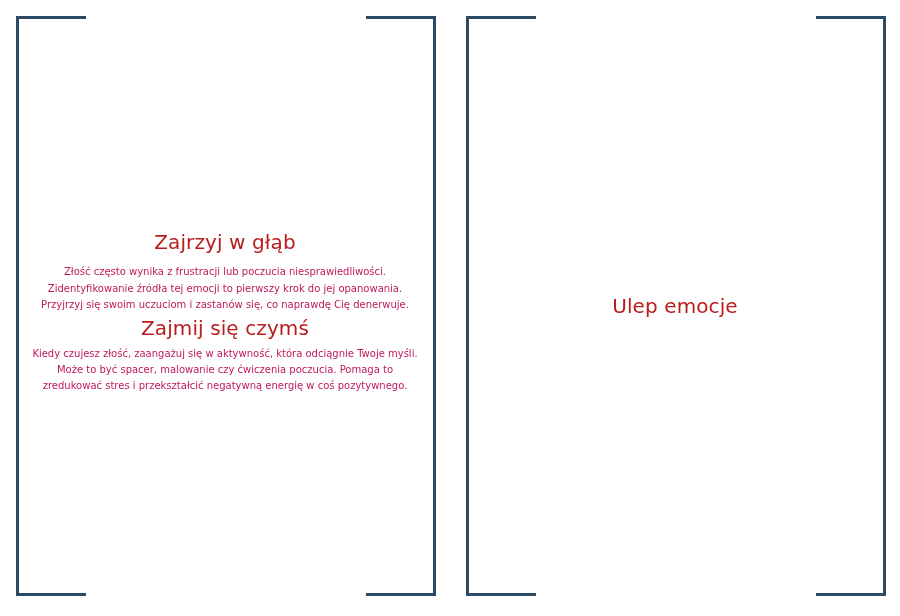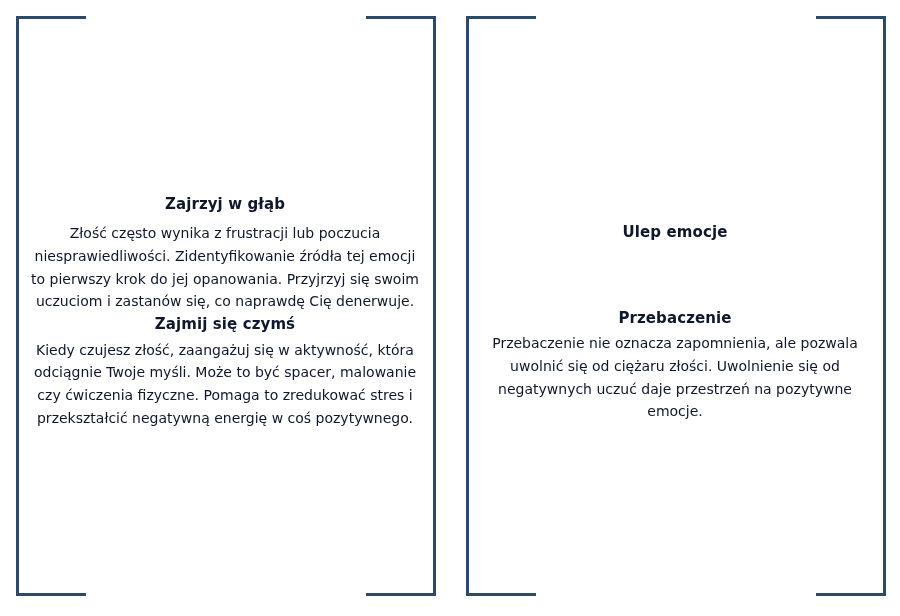--- a/index.html
+++ b/index.html
@@ -85,32 +85,32 @@
     text-align: center;
   }
   .card.left .content  { padding-top: 6px; }
   .card.right .content { padding-top: 20px; margin-top: 8px; }
 
   .section { margin: 0; }
   .card.left  .section + .section { }
   .card.right .section + .section { margin-top: 30px; }
 
   .heading {
-    font-size: 15px;
-    font-weight: bold;
-    color: #0f172a;
+    font-size: 20px;
+    font-weight: normal;
+    color: #b91c1c;
     line-height: 1.5;
     margin: 0 0 3px 0;
     letter-spacing: 0.1px;
   }
   .card.left .section:first-child .heading { margin-bottom: 7px; }
 
   .body {
-    font-size: 14px;
-    color: #0f172a;
+    font-size: 10px;
+    color: #be185d;
     line-height: 1.62;
     margin: 0;
     padding: 0 6px;
   }
 </style>
 </head>
 <body>
 
 <div class="stage">
 
@@ -127,21 +127,21 @@
       <div class="seg bl"></div>
       <div class="seg br"></div>
     </div>
     <div class="content">
       <div class="section">
         <div class="heading">Zajrzyj w głąb</div>
         <div class="body">Złość często wynika z frustracji lub poczucia niesprawiedliwości. Zidentyfikowanie źródła tej emocji to pierwszy krok do jej opanowania. Przyjrzyj się swoim uczuciom i zastanów się, co naprawdę Cię denerwuje.</div>
       </div>
       <div class="section">
         <div class="heading">Zajmij się czymś</div>
-        <div class="body">Kiedy czujesz złość, zaangażuj się w aktywność, która odciągnie Twoje myśli. Może to być spacer, malowanie czy ćwiczenia fizyczne. Pomaga to zredukować stres i przekształcić negatywną energię w coś pozytywnego.</div>
+        <div class="body">Kiedy czujesz złość, zaangażuj się w aktywność, która odciągnie Twoje myśli. Może to być spacer, malowanie czy ćwiczenia poczucia. Pomaga to zredukować stres i przekształcić negatywną energię w coś pozytywnego.</div>
       </div>
       <div class="section">
       </div>
     </div>
   </div>
 
   <div class="card right">
     <div class="frame">
       <div class="side l"></div>
       <div class="side r"></div>
@@ -149,20 +149,16 @@
       <div class="seg tr"></div>
       <div class="seg bl"></div>
       <div class="seg br"></div>
     </div>
     <div class="content">
       <div class="section">
         <div class="heading">Ulep emocje</div>
       </div>
       <div class="section">
       </div>
-      <div class="section">
-        <div class="heading">Przebaczenie</div>
-        <div class="body">Przebaczenie nie oznacza zapomnienia, ale pozwala uwolnić się od ciężaru złości. Uwolnienie się od negatywnych uczuć daje przestrzeń na pozytywne emocje.</div>
-      </div>
     </div>
   </div>
 
 </div>
 
 </body></html>

